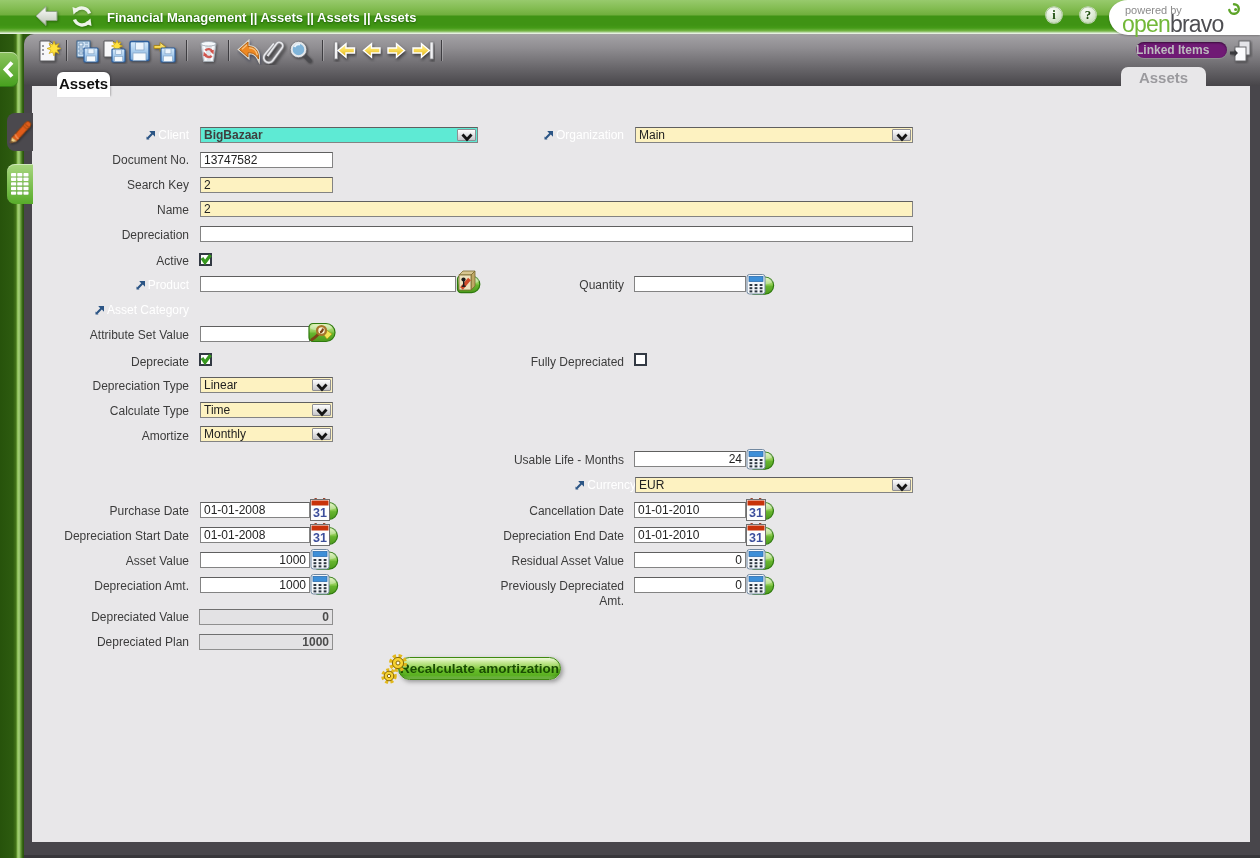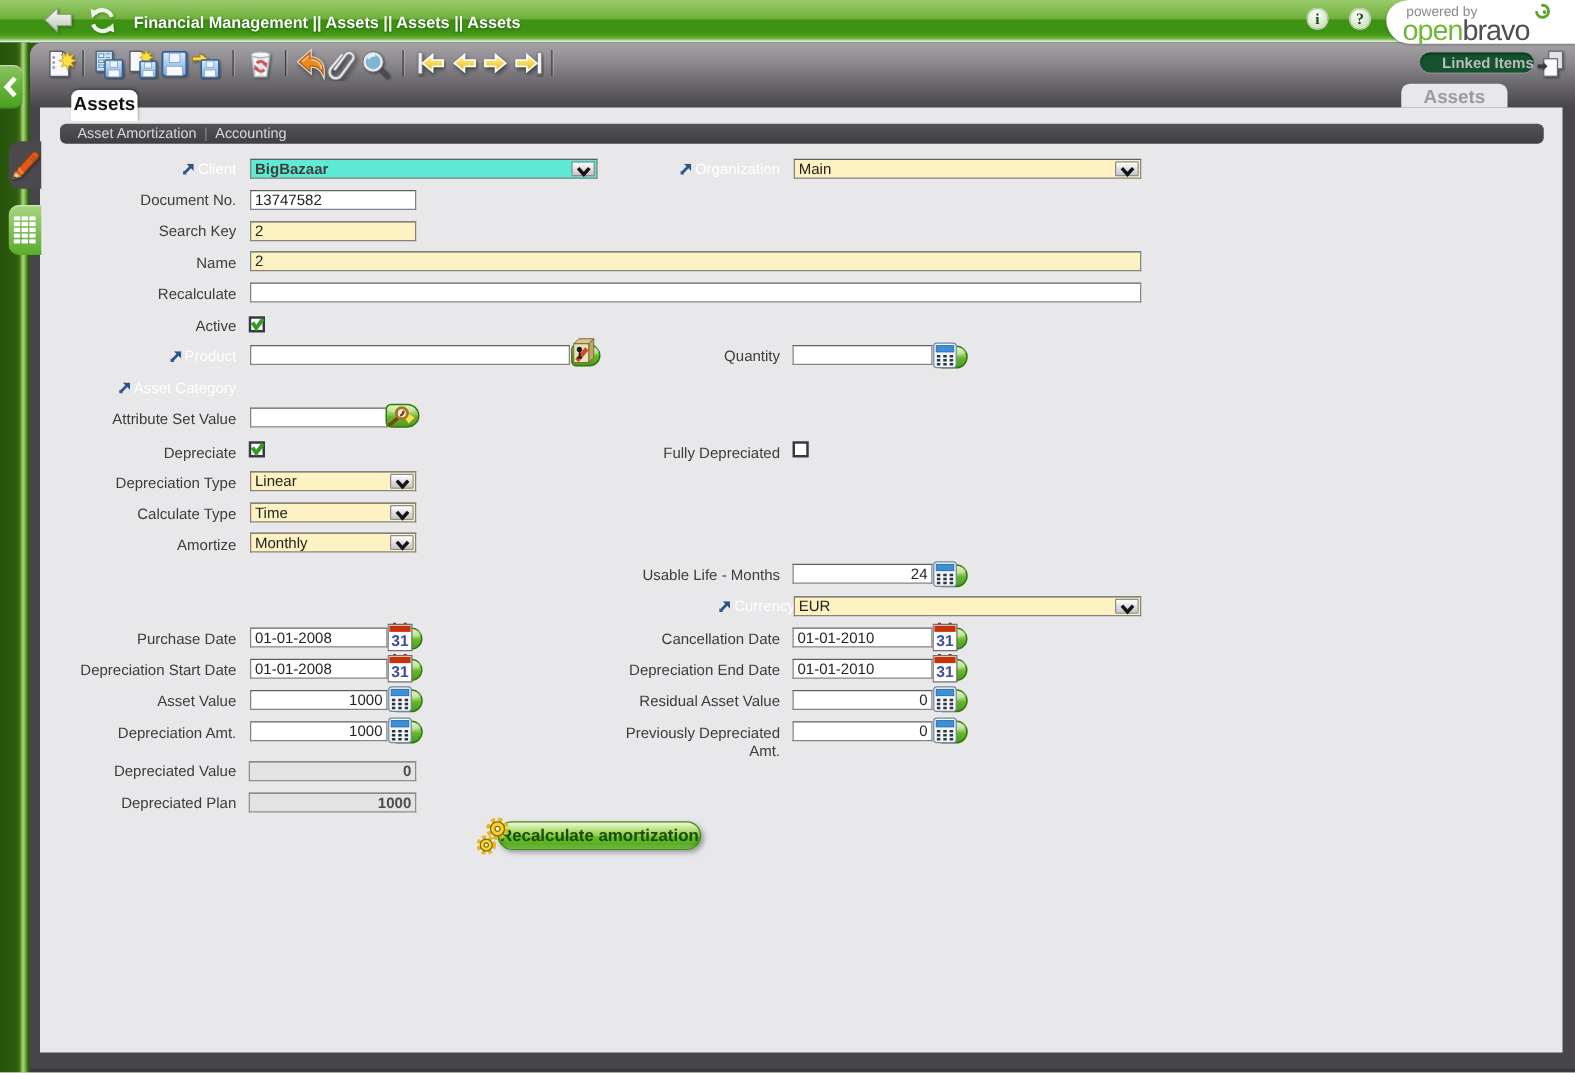--- a/index.html
+++ b/index.html
@@ -15,21 +15,21 @@
 
 #tabL{left:57px;top:72px;width:53px;height:25px;background:#fff;border-radius:6px 6px 0 0;box-shadow:1px -1px 2px rgba(0,0,0,.25)}
 #tabLb{left:57px;top:86px;width:53px;height:10px;background:#fff}
 #tabLt{left:57px;top:75px;width:53px;height:18px;font-size:15px;font-weight:bold;color:#111;text-align:center;line-height:18px}
 #tabR{left:1121px;top:67px;width:85px;height:19px;background:#e8e7e9;border-radius:7px 7px 0 0}
 #tabRt{left:1121px;top:69px;width:85px;height:18px;font-size:15px;font-weight:bold;color:#9b9a9e;text-align:center;line-height:18px}
 
 #dbar{left:48px;top:99px;width:1187px;height:16px;background:linear-gradient(180deg,#545257 0%,#403f43 100%);border-radius:5px;color:#d9d8da;font-size:11.5px;line-height:16px}
 #dbar .sep{color:#8a898d;padding:0 6px}
 
-#lpill{left:1136px;top:42px;width:91px;height:16px;background:#14532d;border-radius:8px;box-shadow:inset 0 1px 2px rgba(0,0,0,.5),0 1px 0 rgba(255,255,255,.15);color:#bcbbbe;font-weight:bold;font-size:12px;text-align:right;line-height:16px}
+#lpill{left:1136px;top:42px;width:91px;height:16px;background:#701a75;border-radius:8px;box-shadow:inset 0 1px 2px rgba(0,0,0,.5),0 1px 0 rgba(255,255,255,.15);color:#bcbbbe;font-weight:bold;font-size:12px;text-align:left;line-height:16px}
 
 .hico{position:absolute;top:6px;width:18px;height:18px}
 #logo{left:1109px;top:0px;width:151px;height:35px;background:#fff;border-radius:26px 0 0 26px/22px 0 0 26px;box-shadow:0 1px 2px rgba(0,0,0,.25)}
 #pby{left:1125px;top:4px;width:80px;font-size:11px;color:#8b8b8b}
 #obname{left:1122px;top:11px;width:130px;font-size:23px;letter-spacing:-0.8px;color:#4e4e52}
 #obname b{color:#72b838;font-weight:normal}
 
 .lbl{position:absolute;font-size:12px;color:#3c3c3c;text-align:right;height:14px;line-height:14px;white-space:nowrap}
 .link{color:#ffffff}
 .fld{position:absolute;height:16px;background:#fff;border:1px solid #838383;border-top-color:#5f5f5f;font-size:12px;color:#222;padding:1px 3px 0 3px;line-height:13px;white-space:nowrap}
@@ -60,21 +60,20 @@
   <div class="title">Financial Management || Assets || Assets || Assets</div>
   <div class="abs" id="logo"></div>
   <div class="abs" id="pby">powered by</div>
   <div class="abs" id="obname"><b>open</b>bravo</div>
 
   <div class="abs" id="tabR"></div>
   <div class="abs" id="tabRt">Assets</div>
   <div class="abs" id="tabL"></div>
   <div class="abs" id="tabLb"></div>
   <div class="abs" id="tabLt">Assets</div>
-  <div class="abs" id="dbar"><span style="padding-left:14px">Asset Amortization</span><span class="sep">|</span><span>Accounting</span></div>
   <div class="abs" id="lpill">Linked Items</div>
 
   <svg width="0" height="0" style="position:absolute">
     <defs>
       <linearGradient id="gdisc" x1="0" y1="0" x2="0" y2="1">
         <stop offset="0" stop-color="#dff3b5"></stop>
           <stop offset=".45" stop-color="#8ecb52"></stop>
           <stop offset=".55" stop-color="#67b52f"></stop>
           <stop offset="1" stop-color="#4d9a1c"></stop>
       </linearGradient>
@@ -97,21 +96,21 @@
     </defs>
   </svg>
 
   <div class="lbl link" style="left:29px;top:128px;width:160px"><svg width="9" height="9" viewBox="0 0 9 9" style="margin-right:3px;margin-bottom:-1px">
         <path d="M3.2 0 h5.8 v5.8 L6.8 3.6 L2.6 8 L1 6.4 L5.2 2.2 z" fill="#2b5585"></path>
         <path d="M0.5 8.5 L3.5 8.5 L0.5 5.5 z" fill="#2b5585"></path>
       </svg>Client</div>
   <div class="lbl" style="left:29px;top:153px;width:160px">Document No.</div>
   <div class="lbl" style="left:29px;top:178px;width:160px">Search Key</div>
   <div class="lbl" style="left:29px;top:203px;width:160px">Name</div>
-  <div class="lbl" style="left:29px;top:228px;width:160px">Recalculate</div>
+  <div class="lbl" style="left:29px;top:228px;width:160px">Depreciation</div>
   <div class="lbl" style="left:29px;top:254px;width:160px">Active</div>
   <div class="lbl link" style="left:29px;top:278px;width:160px"><svg width="9" height="9" viewBox="0 0 9 9" style="margin-right:3px;margin-bottom:-1px">
         <path d="M3.2 0 h5.8 v5.8 L6.8 3.6 L2.6 8 L1 6.4 L5.2 2.2 z" fill="#2b5585"></path>
         <path d="M0.5 8.5 L3.5 8.5 L0.5 5.5 z" fill="#2b5585"></path>
       </svg>Product</div>
   <div class="lbl link" style="left:29px;top:303px;width:160px"><svg width="9" height="9" viewBox="0 0 9 9" style="margin-right:3px;margin-bottom:-1px">
         <path d="M3.2 0 h5.8 v5.8 L6.8 3.6 L2.6 8 L1 6.4 L5.2 2.2 z" fill="#2b5585"></path>
         <path d="M0.5 8.5 L3.5 8.5 L0.5 5.5 z" fill="#2b5585"></path>
       </svg>Asset Category</div>
   <div class="lbl" style="left:29px;top:328px;width:160px">Attribute Set Value</div>

